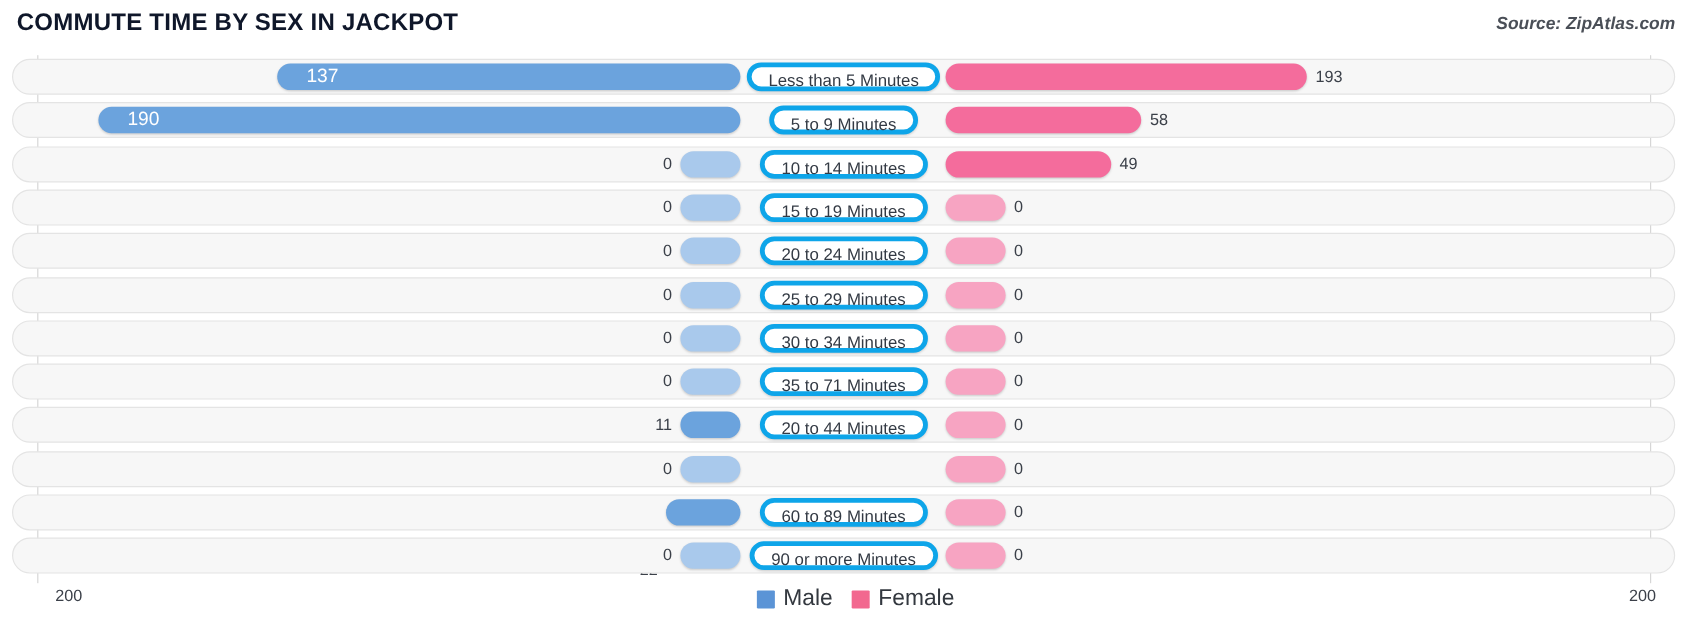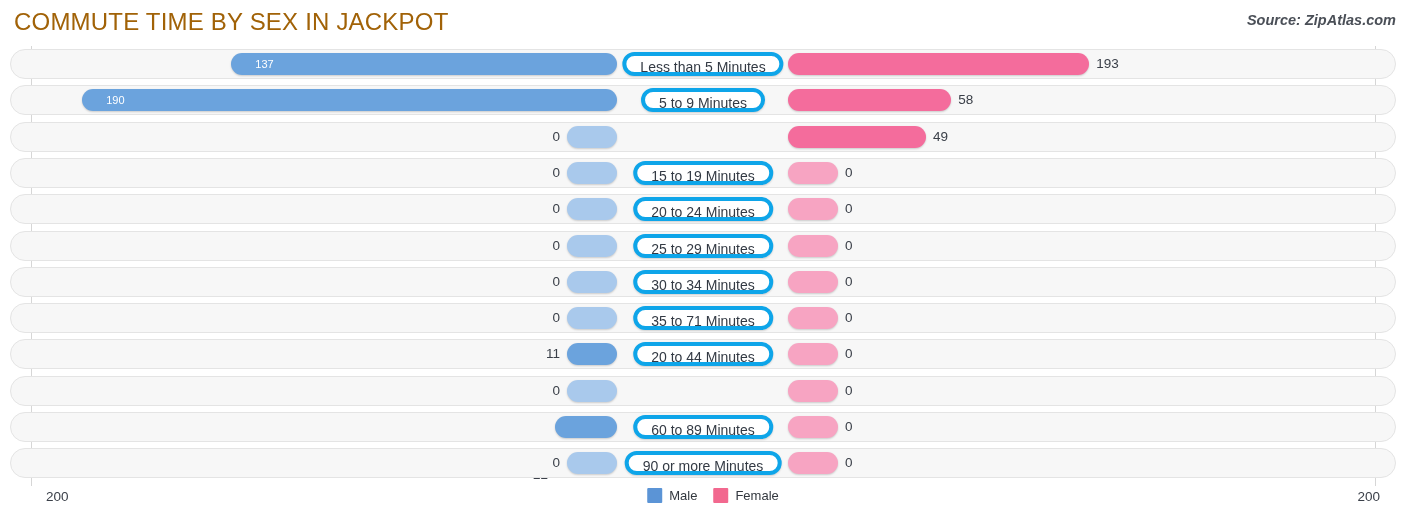--- a/index.html
+++ b/index.html
@@ -13,24 +13,24 @@
   #chart-root {
     position: relative;
     width: 1406px; height: 523px;
     background: #ffffff;
   }
 
   
   #page-title {
     position: absolute;
     left: 14px; top: 8px;
-    font-size: 24px;
+    font-size: 20px;
     letter-spacing: .2px;
-    color: #a16207;
-    font-weight: 400;
+    color: #0f172a;
+    font-weight: 700;
     white-space: nowrap;
   }
   #source-note {
     position: absolute;
     right: 10px; top: 12px;
     font-size: 14.5px;
     font-style: italic;
     font-weight: bold;
     color: #4a4f57;
     white-space: nowrap;
@@ -74,21 +74,21 @@
   .val {
     position: absolute;
     top: 6px;
     font-size: 13.5px;
     color: #3b4049;
     white-space: nowrap;
     line-height: 16px;
   }
   .val.inside {
     color: #ffffff;
-    font-size: 11px;
+    font-size: 16px;
   }
 
   .cat-pill {
     position: absolute;
     top: 2px;
     left: 50%;
     transform: translateX(-50%);
     height: 24px;
     line-height: 23px;
     padding: 0 14px;
@@ -121,21 +121,21 @@
     position: absolute;
     left: 50%; top: 2px;
     transform: translateX(-50%);
     display: flex;
     align-items: center;
     gap: 16px;
     white-space: nowrap;
   }
   .legend-item { display: flex; align-items: center; gap: 7px; }
   .legend-swatch { width: 15px; height: 15px; border-radius: 1px; }
-  .legend-label { font-size: 13px; color: #33383f; text-align: center; }
+  .legend-label { font-size: 19px; color: #33383f; text-align: center; }
 </style>
 </head>
 <body>
 
 <div id="chart-root">
 
   <div id="page-title">COMMUTE TIME BY SEX IN JACKPOT</div>
   <div id="source-note">Source: ZipAtlas.com</div>
 
   <div id="plot">
@@ -154,20 +154,21 @@
           <div class="val inside" style="right: calc(50% + 608.85px); transform: translateX(100%); padding-left: 12px;">190</div>
           <div class="bar female" style="width: 163.27px; background: rgb(244, 108, 156);"></div>
           <div class="val" style="left: calc(50% + 255.27px);">58</div>
           <div class="cat-pill">5 to 9 Minutes</div>
         </div>
         <div class="row" style="top: 75.6px;">
           <div class="bar male" style="width: 50px; background: rgb(169, 201, 236);"></div>
           <div class="val" style="right: calc(50% + 143px);">0</div>
           <div class="bar female" style="width: 137.935px; background: rgb(244, 108, 156);"></div>
           <div class="val" style="left: calc(50% + 229.935px);">49</div>
+          <div class="cat-pill">10 to 14 Minutes</div>
         </div>
         <div class="row" style="top: 111.9px;">
           <div class="bar male" style="width: 50px; background: rgb(169, 201, 236);"></div>
           <div class="val" style="right: calc(50% + 143px);">0</div>
           <div class="bar female" style="width: 50px; background: rgb(247, 164, 194);"></div>
           <div class="val" style="left: calc(50% + 142px);">0</div>
           <div class="cat-pill">15 to 19 Minutes</div>
         </div>
         <div class="row" style="top: 148.2px;">
           <div class="bar male" style="width: 50px; background: rgb(169, 201, 236);"></div>

